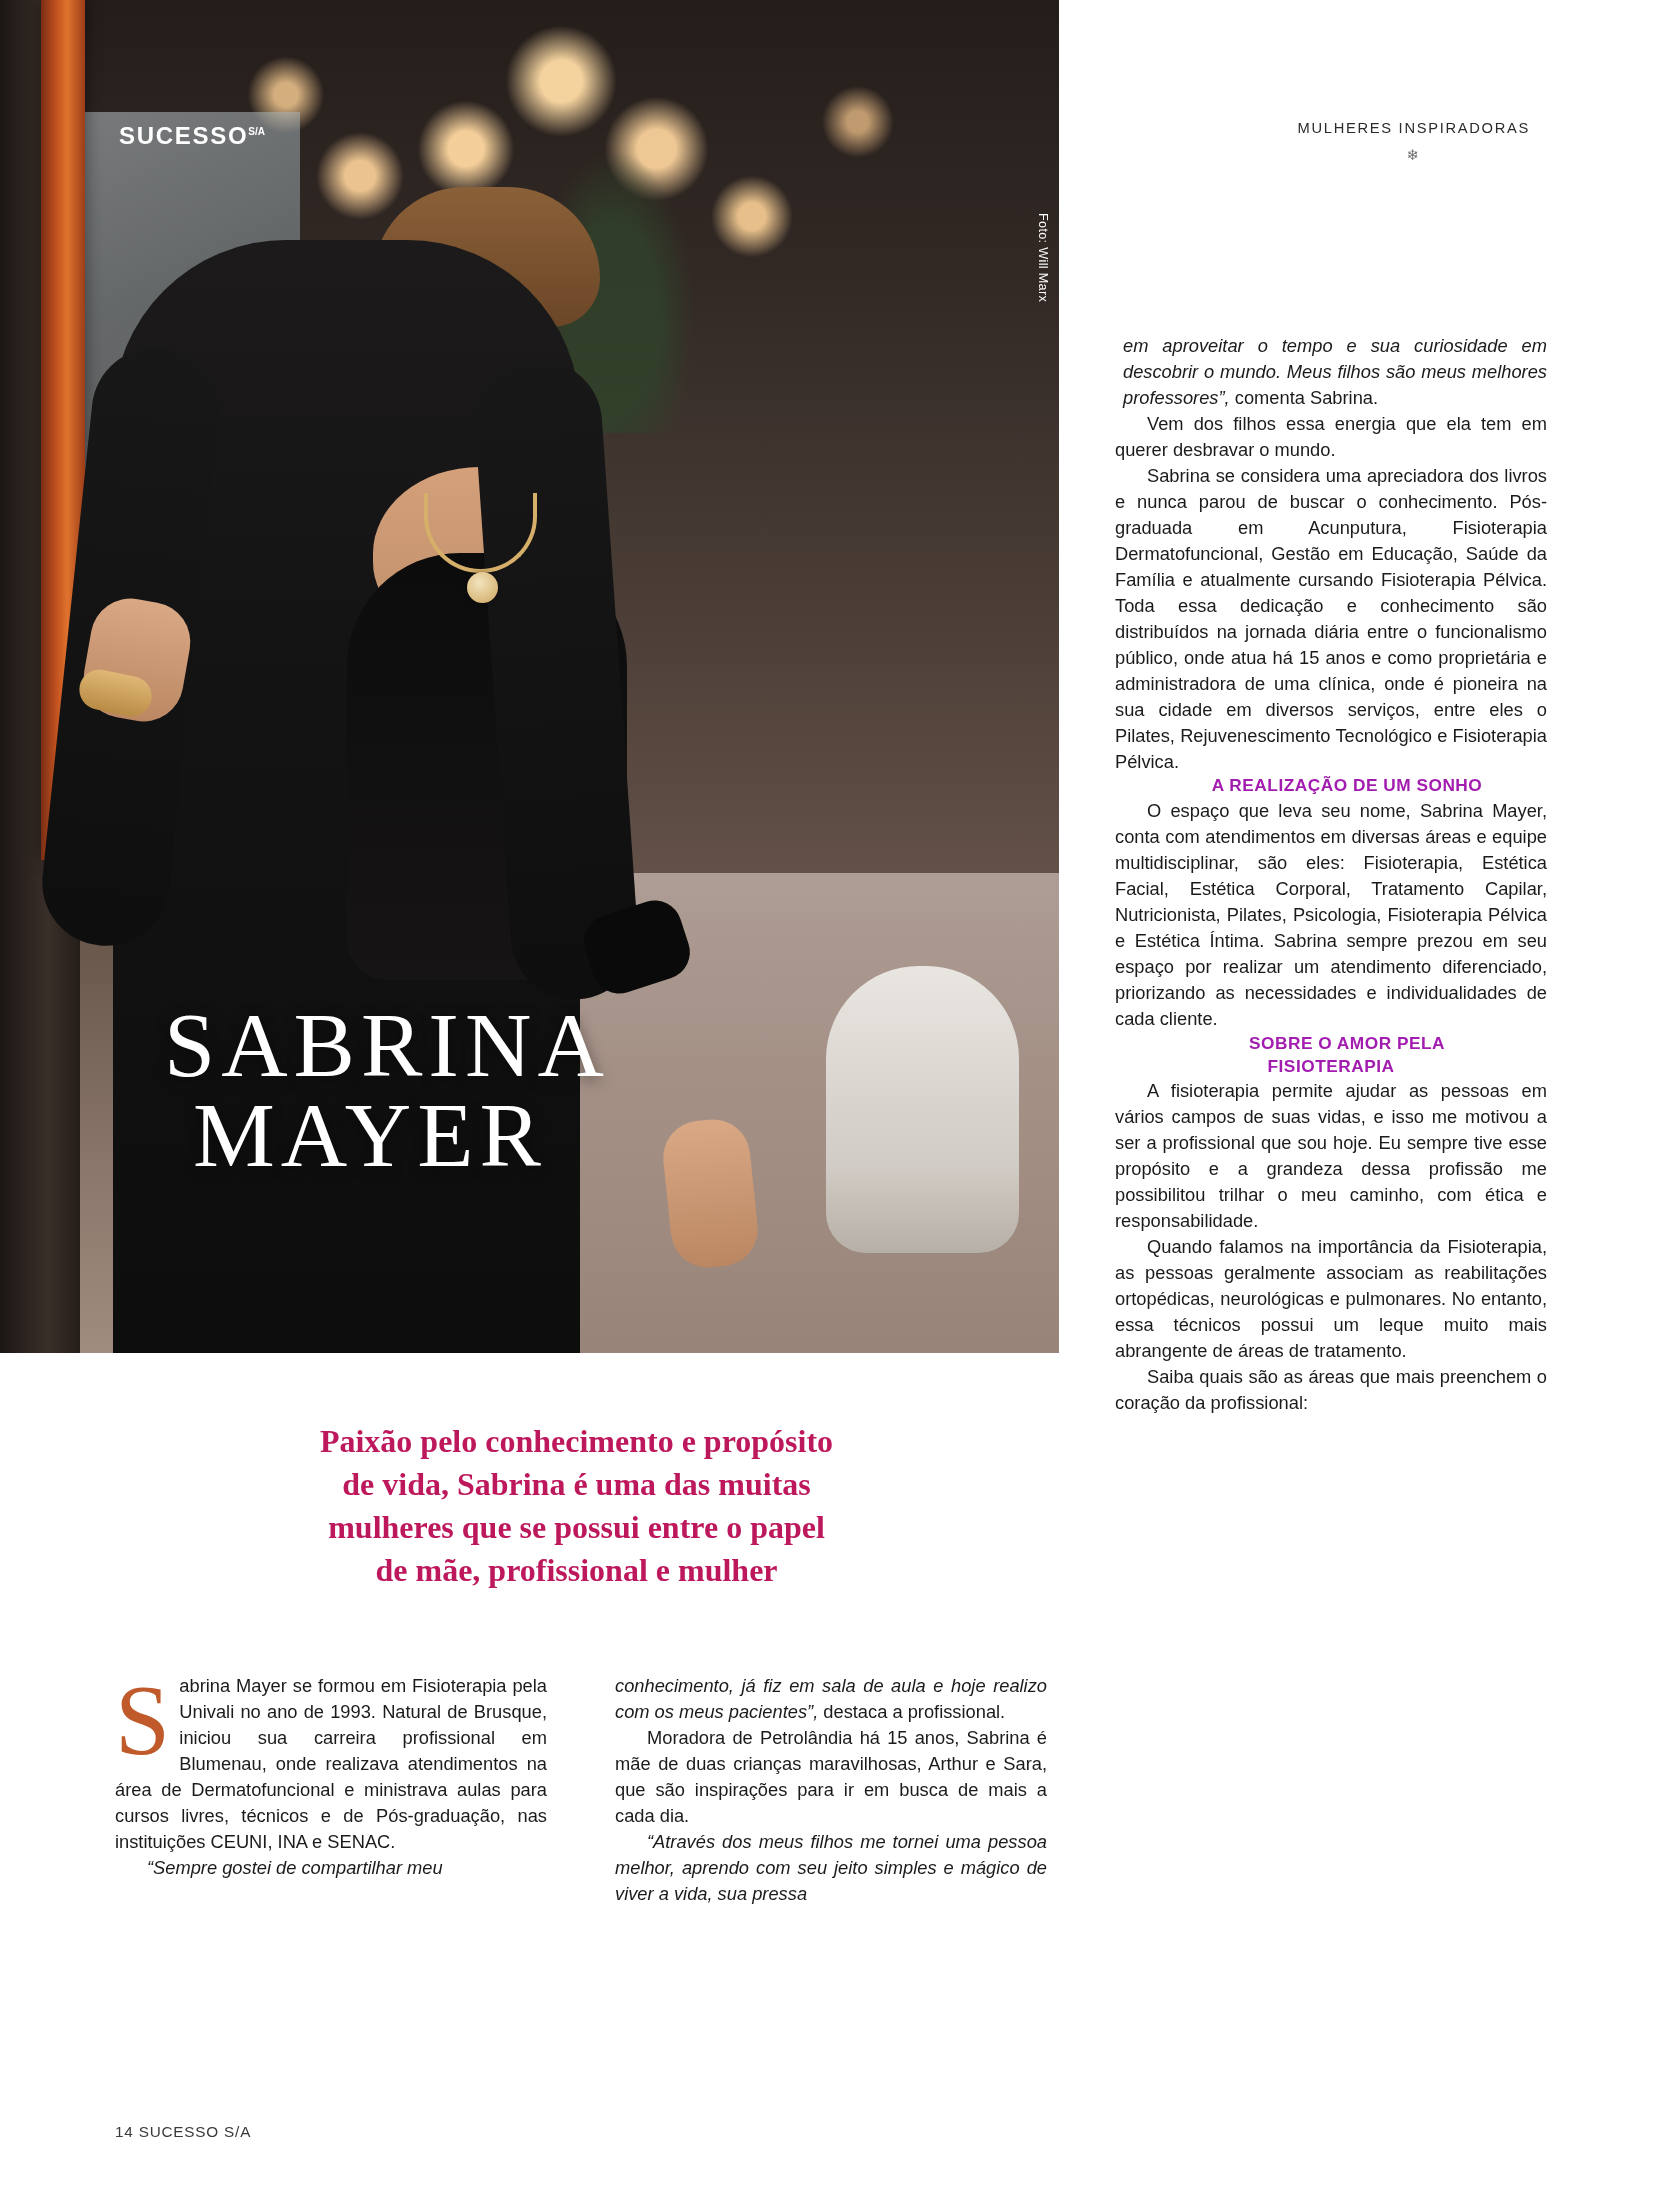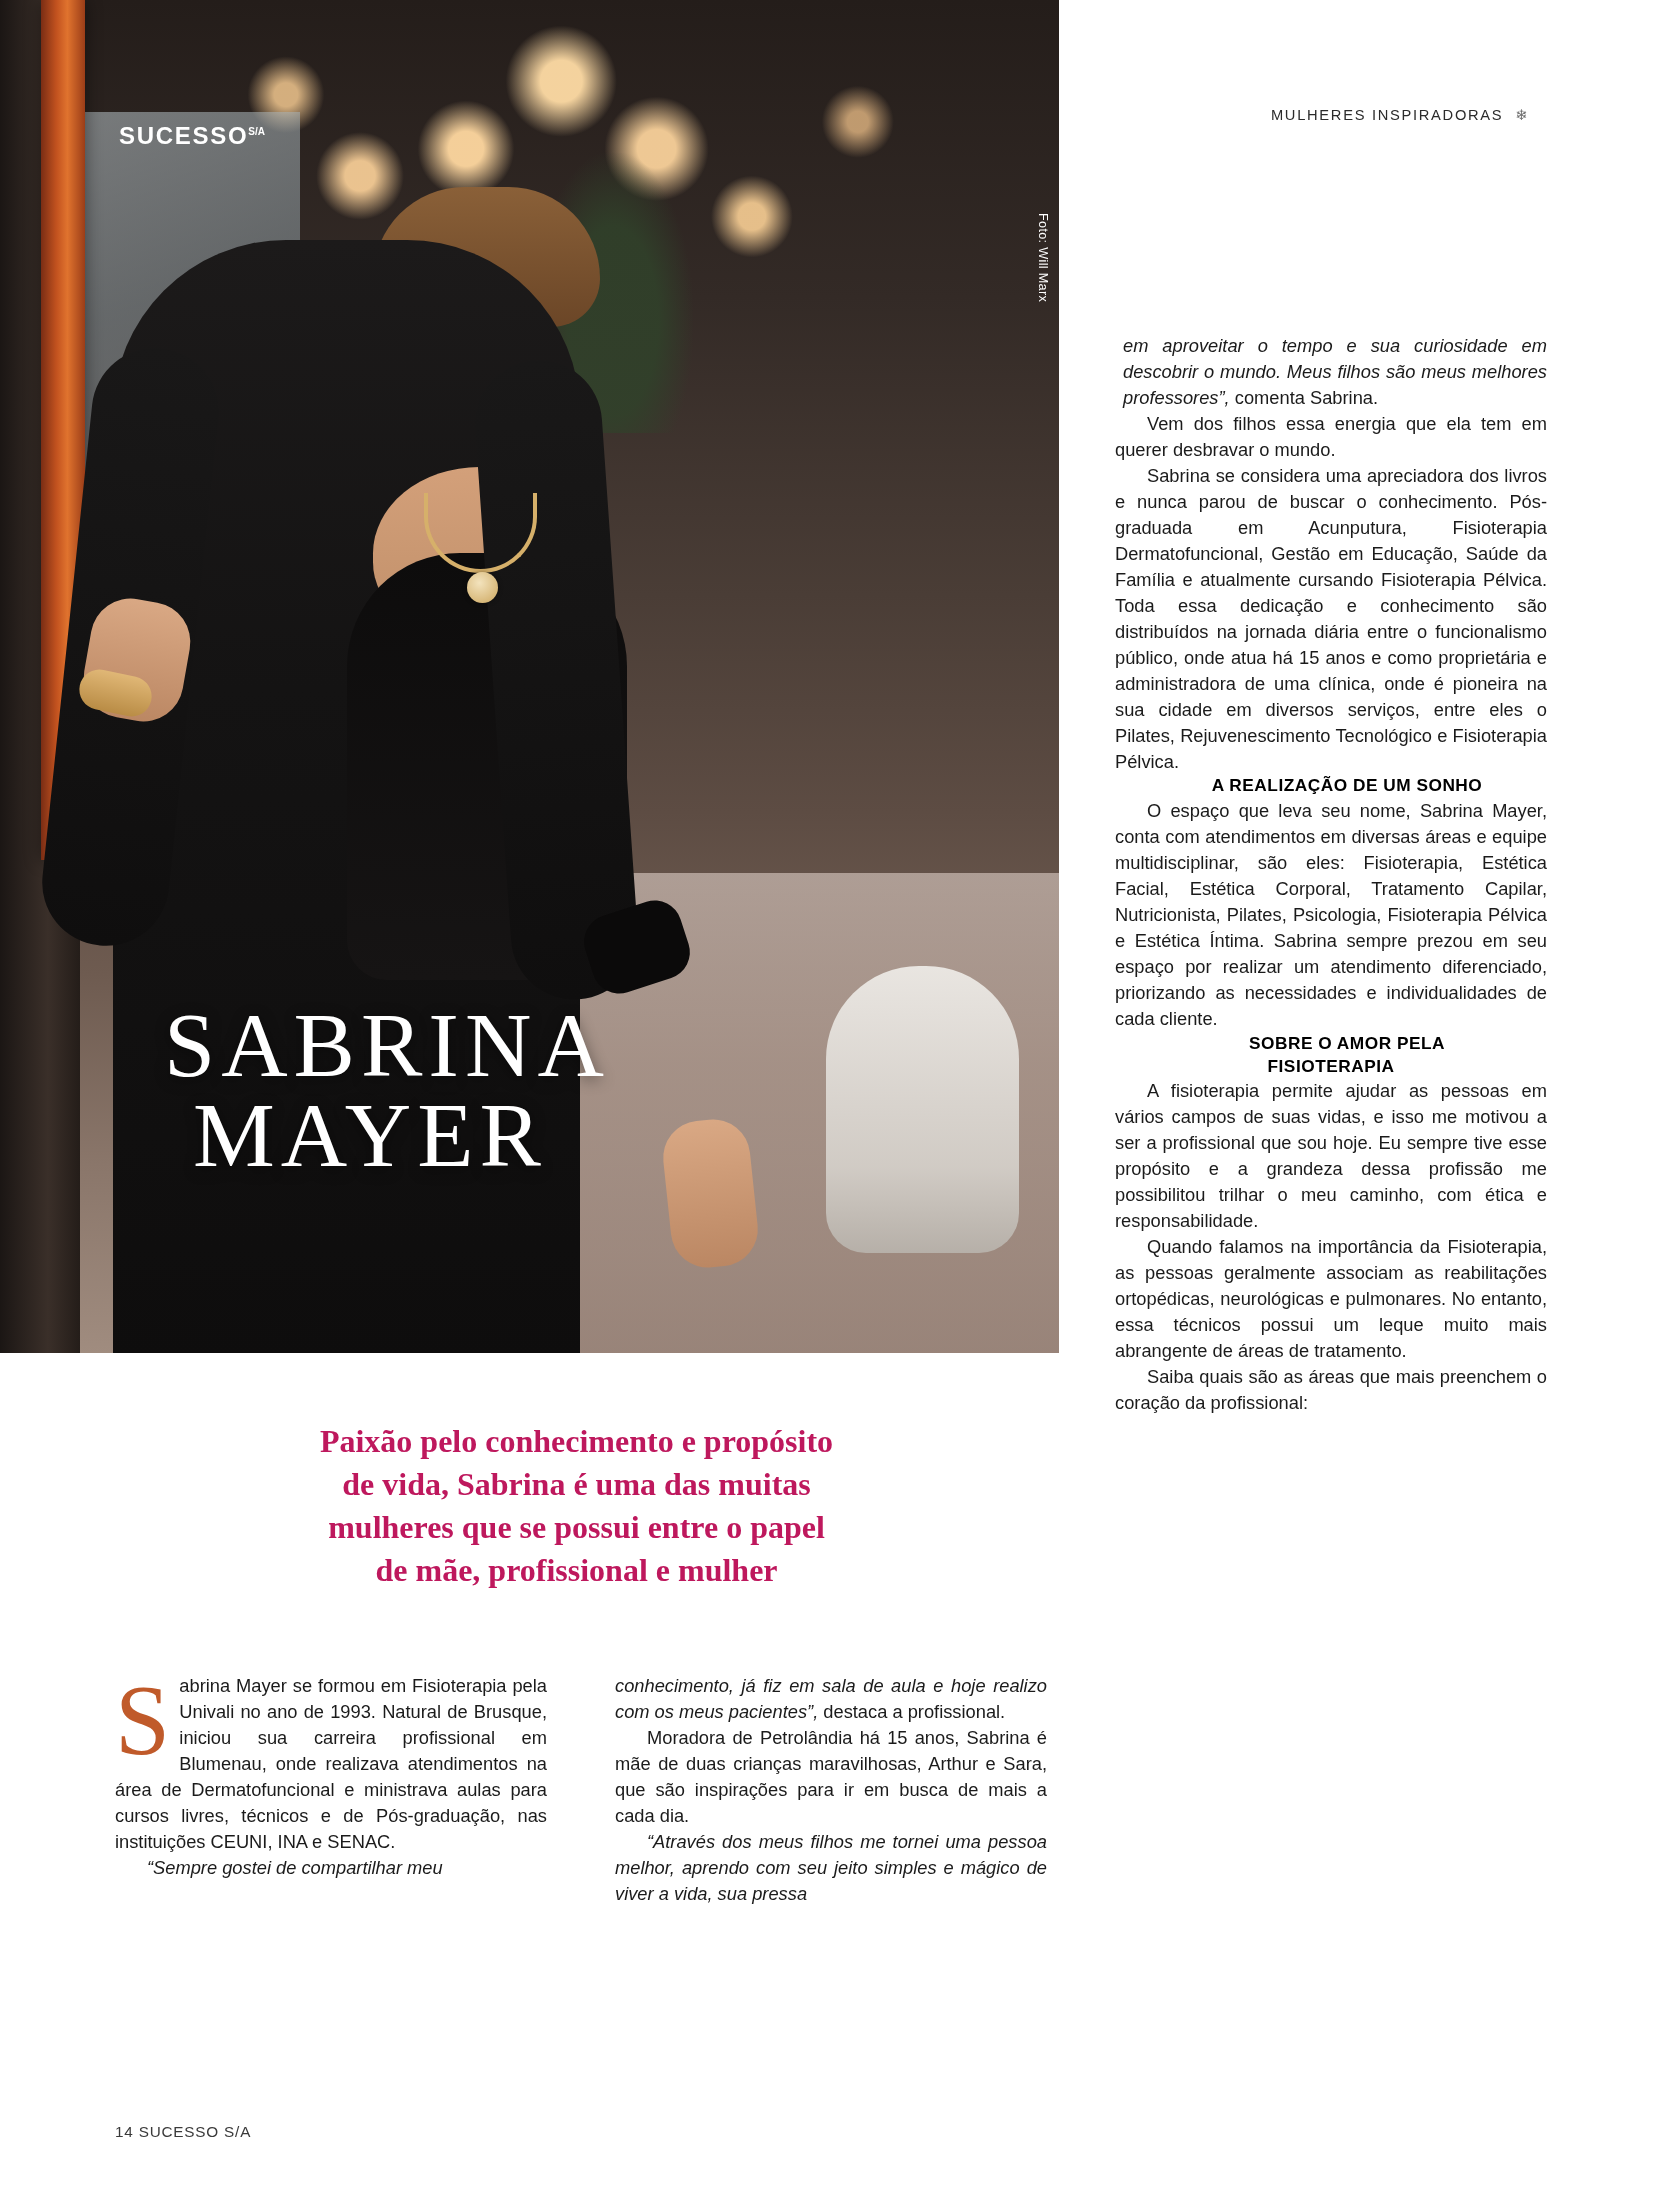--- a/index.html
+++ b/index.html
@@ -213,27 +213,28 @@
     letter-spacing: 6px;
     text-shadow: 0 2.7px 14.7px rgba(0,0,0,.45);
     z-index: 9;
   }
   .hero-name .ln2 { display: block; margin-left: 29px; }
 
   
   .section-tag {
     position: absolute;
     right: 124px;
-    top: 107px;
+    top: 120px;
     font-size: 14.7px;
     letter-spacing: 1.7px;
     color: #2b2b2b;
     display: flex;
     align-items: center;
     gap: 12px;
+    flex-direction: column;
   }
   .tag-mark {
     display: inline-block;
     width: 14.7px; height: 14.7px;
     color: #6e6e6e;
     font-size: 14.7px;
     line-height: 14.7px;
   }
 
   
@@ -245,21 +246,21 @@
     font-size: 18.3px;
     line-height: 1.42;
     color: #1b1b1b;
     text-align: justify;
   }
   .col-right p { margin: 0; text-indent: 32px; }
   .col-right p.noind { text-indent: 0; margin-left: 8px; }
   .col-right em { font-style: italic; }
 
   .subhead {
-    color: #000000;
+    color: #a21caf;
     font-weight: 700;
     text-align: center;
     font-size: 17.3px;
     letter-spacing: 0.5px;
     text-indent: 0;
     margin: 27px 0 21.3px 0;
     line-height: 1.35;
   }
 
   

